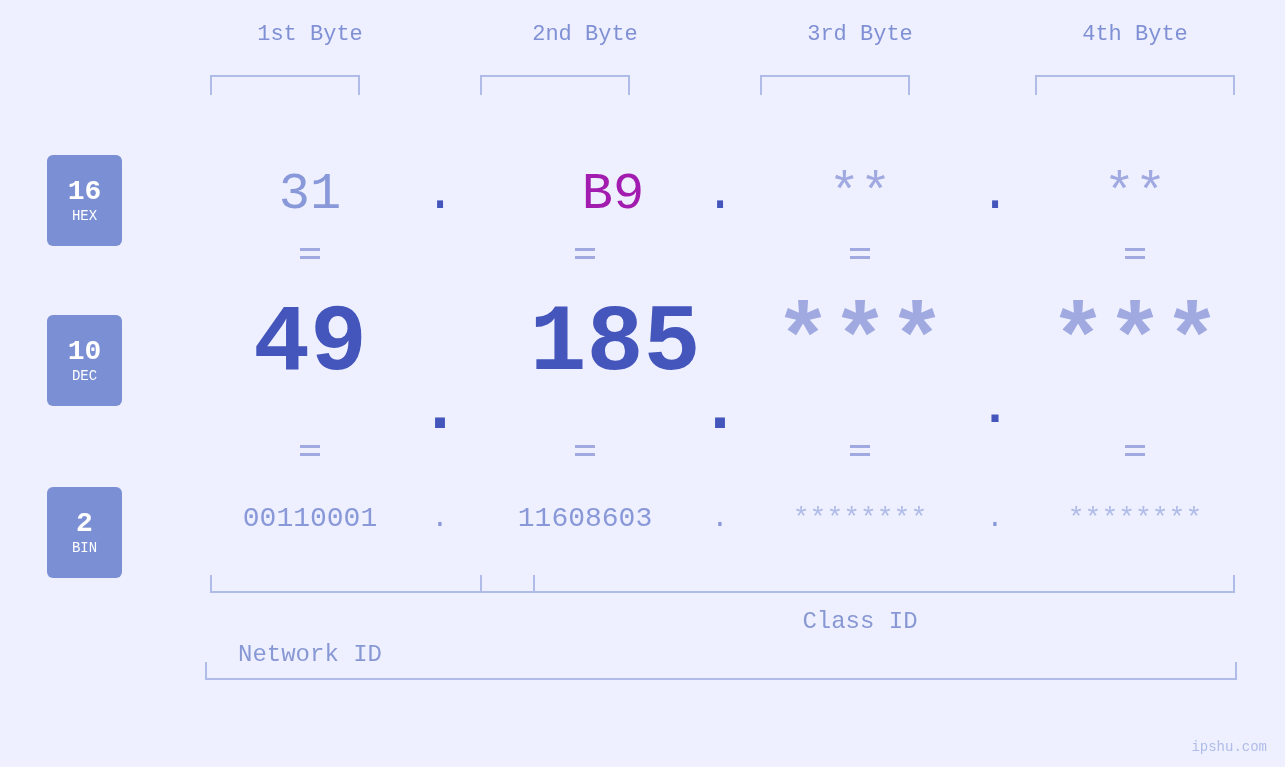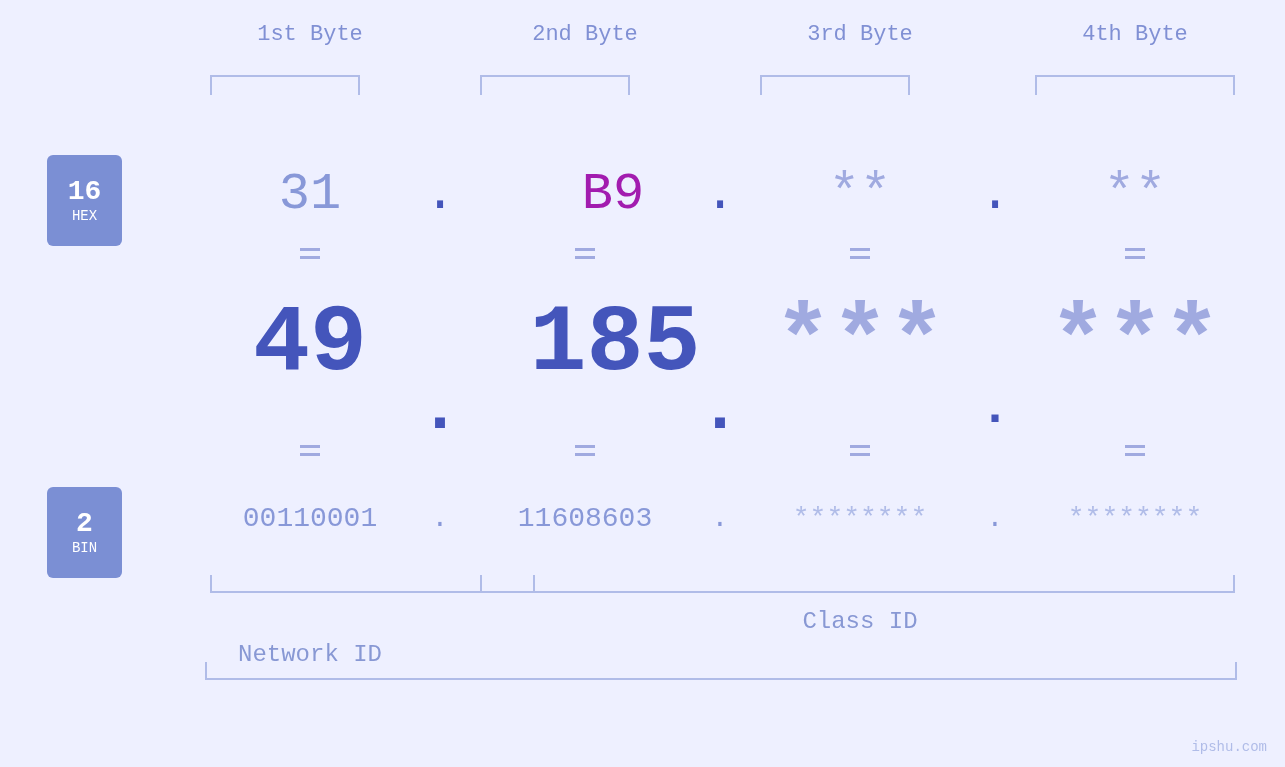--- a/index.html
+++ b/index.html
@@ -98,20 +98,24 @@
   <div class="top-bracket-line" style="left:210px; right:925px;"></div>
   <div class="top-bracket-line" style="left:480px; right:655px;"></div>
   <div class="top-bracket-line" style="left:760px; right:375px;"></div>
   <div class="top-bracket-line" style="left:1035px; right:50px;"></div>
 
   <div class="base-badge" style="position:absolute; left:47px; top:155px;">
     <span class="base-num">16</span>
     <span class="base-label">HEX</span>
   </div>
 
+  <div class="base-badge" style="position:absolute; left:47px; top:315px;">
+    <span class="base-num">10</span>
+    <span class="base-label">DEC</span>
+  </div>
 
   <div class="base-badge" style="position:absolute; left:47px; top:487px;">
     <span class="base-num">2</span>
     <span class="base-label">BIN</span>
   </div>
 
   <div class="abs-text hex-row-y" style="left:310px; font-size:52px; color:#8898d8;">31</div>
   <div class="abs-text hex-row-y" style="left:440px; font-size:52px; color:#4455bb;">.</div>
   <div class="abs-text hex-row-y" style="left:585px; font-size:52px; color:#a21caf;margin-left:28px;">B9</div>
   <div class="abs-text hex-row-y" style="left:720px; font-size:52px; color:#4455bb;">.</div>

